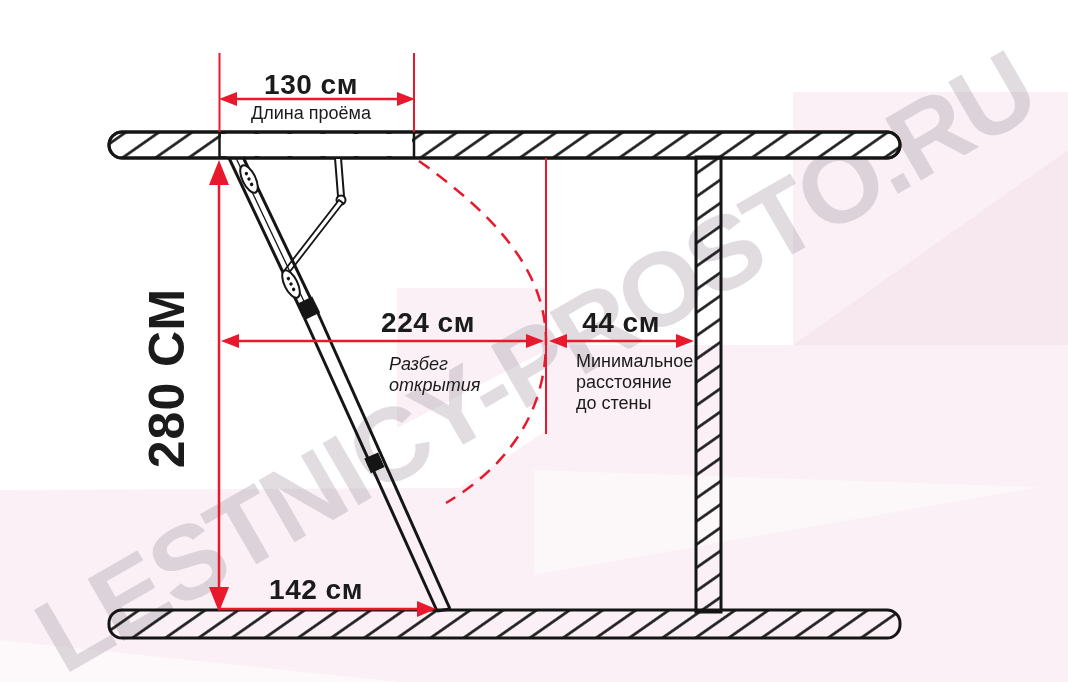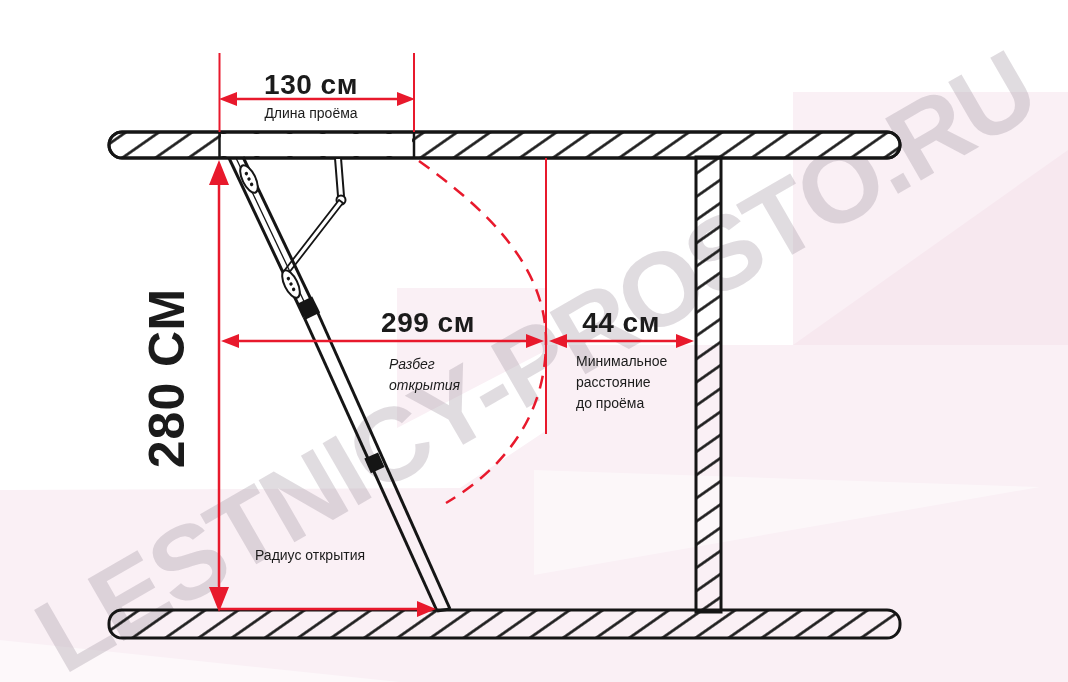--- a/index.html
+++ b/index.html
@@ -3,21 +3,21 @@
 <meta charset="utf-8">
 <style>
   html,body{margin:0;padding:0;background:#ffffff;}
   #stage{
     position:relative;width:1068px;height:682px;overflow:hidden;background:#ffffff;
     font-family:"Liberation Sans", sans-serif;
   }
   #stage svg{position:absolute;left:0;top:0;}
   .txt{position:absolute;color:#1b1b1b;}
   .dim-value{font-weight:700;font-size:28px;letter-spacing:.5px;text-align:center;}
-  .dim-label{font-size:14px;line-height:21px;}
+  .dim-label{font-size:18px;line-height:21px;}
   .center{text-align:center;}
   .pre{white-space:pre-line;}
   #v280{
     left:167px;top:378px;font-weight:700;font-size:50px;letter-spacing:1px;white-space:nowrap;
     transform:translate(-50%,-50%) rotate(-90deg);
   }
 </style>
 </head>
 <body>
 
@@ -126,24 +126,24 @@
         <path d="M436,609 L417,601 L417,617 Z" stroke="none"></path>
       </g>
     </g>
   </svg>
 
   <div class="txt dim-value" style="left:206px;top:61px;width:210px;margin-top:8px;">130 см</div>
   <div class="txt dim-label center" style="left:216px;top:103px;width:190px;">Длина проёма</div>
 
   <div id="v280" class="txt">280 СМ</div>
 
-  <div class="txt dim-value" style="left:328px;top:307px;width:200px;">299 см</div>
+  <div class="txt dim-value" style="left:328px;top:307px;width:200px;">224 см</div>
   <div class="txt dim-label pre" style="left:389px;top:354px;font-style:italic;">Разбег
 открытия</div>
 
   <div class="txt dim-value" style="left:521px;top:307px;width:200px;">44 см</div>
   <div class="txt dim-label pre" style="left:576px;top:351px;">Минимальное
 расстояние
-до проёма</div>
+до стены</div>
 
-  <div class="txt dim-label center" style="left:210px;top:545px;width:200px;">Радиус открытия</div>
+  <div class="txt dim-value" style="left:216px;top:574px;width:200px;">142 см</div>
 
 </div>
 
 </body></html>

